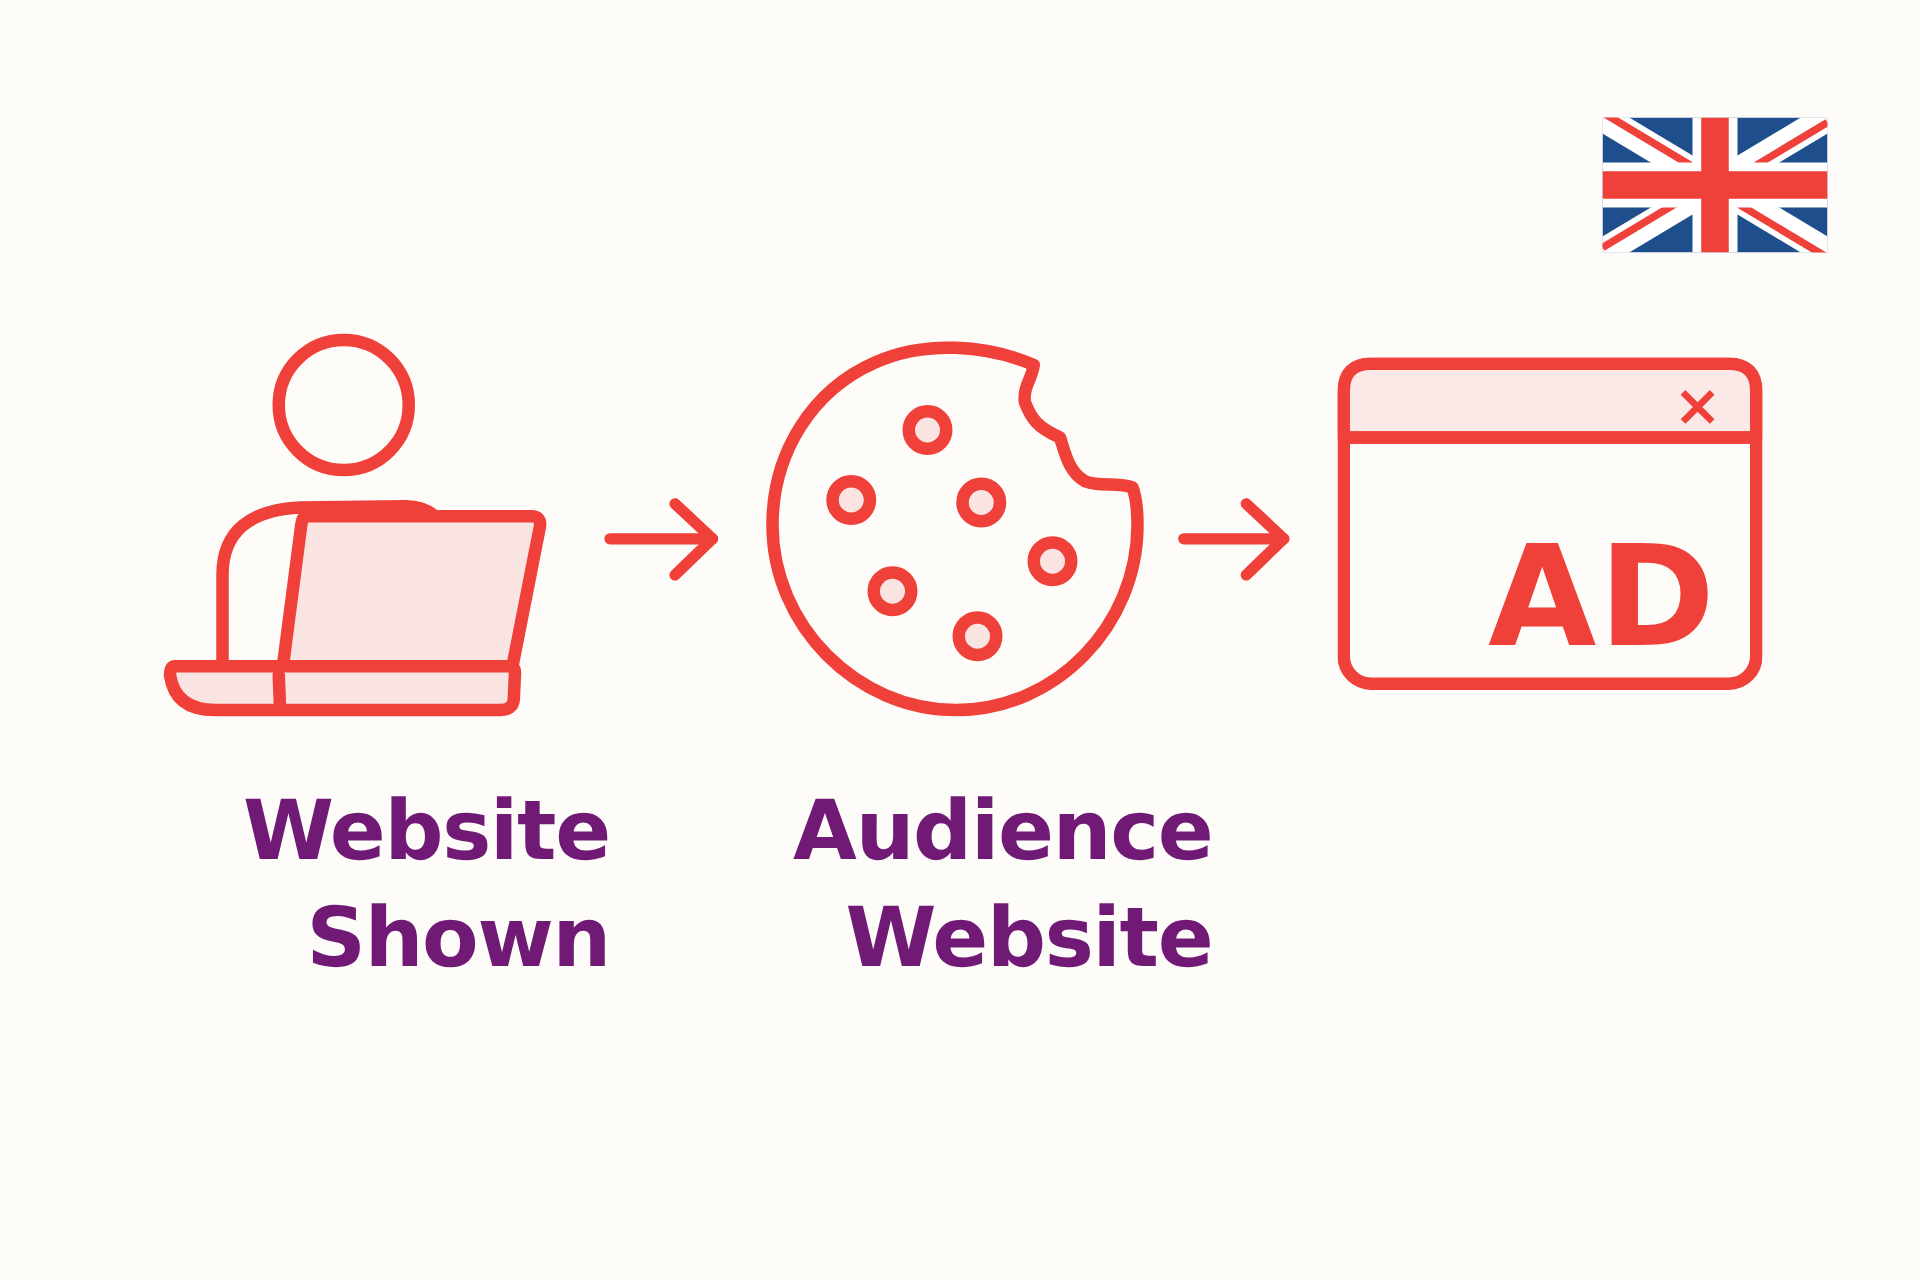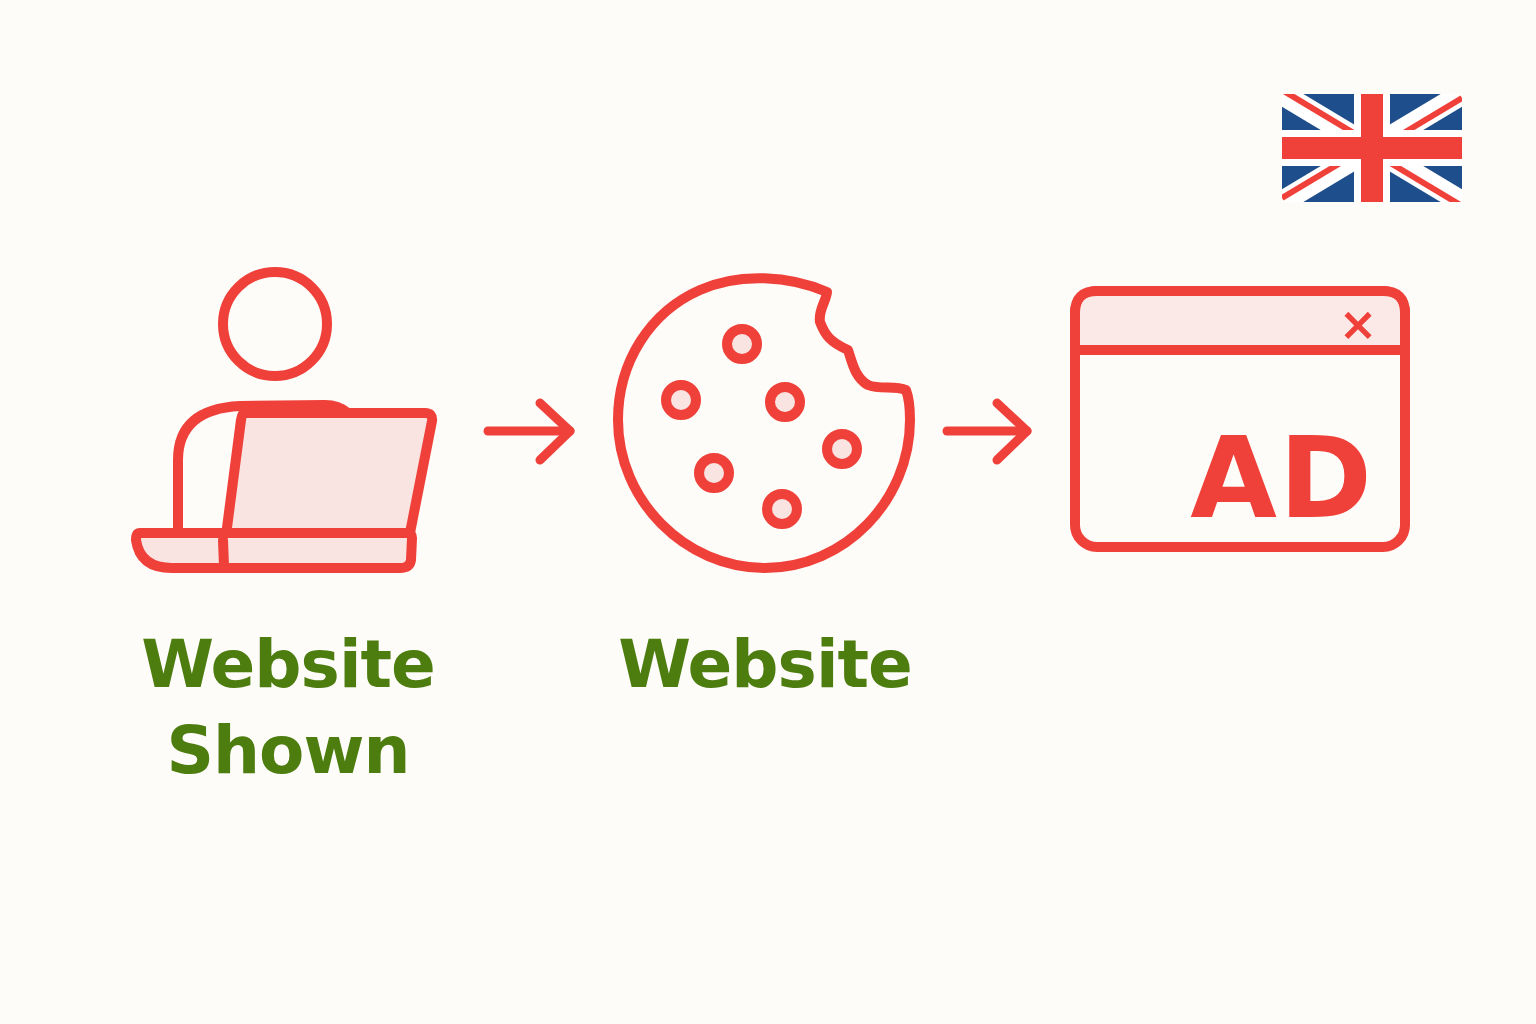--- a/index.html
+++ b/index.html
@@ -11,25 +11,25 @@
       background: #fdfcf9;
     }
     body {
       position: relative;
       font-family: "DejaVu Sans", "Liberation Sans", sans-serif;
     }
     .abs { position: absolute; }
     .icon svg { display: block; }
     .label {
       position: absolute;
-      color: #4d7c0f;
+      color: #701a75;
       font-weight: bold;
       font-size: 66px;
       line-height: 86px;
-      text-align: center;
+      text-align: right;
       letter-spacing: -1px;
     }
     .label span { display: block; }
   </style>
 </head>
 <body>
 
 <div class="abs icon" style="left:1282px; top:94px; width:180px; height:108px;">
   <svg width="180" height="108" viewBox="0 0 180 108">
     <defs>
@@ -118,17 +118,18 @@
   <div style="position:absolute; left:268px; top:14px; width:40px; height:48px; color:#f0403a; font-size:46px; font-weight:bold; line-height:48px; text-align:center;">×</div>
   <div style="position:absolute; left:0; top:96px; width:304px; text-align:right; color:#f0403a; font-size:112px; font-weight:bold; line-height:130px; letter-spacing:2px;margin-top:31px;">AD</div>
 </div>
 
 <div class="label" style="left:88px; top:622px; width:400px;">
   <span>Website</span>
   <span>Shown</span>
 </div>
 
 <div class="label" style="left:560px; top:622px; width:410px;">
+  <span>Audience</span>
   <span>Website</span>
 </div>
 
 <div class="label" style="left:1000px; top:622px; width:470px;">
 </div>
 
 </body></html>

